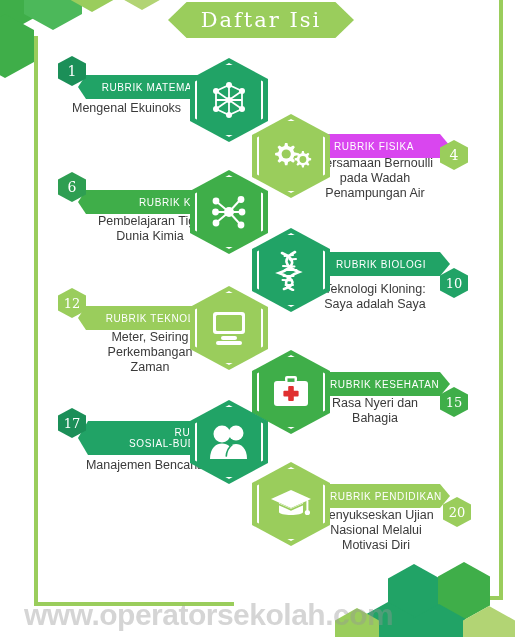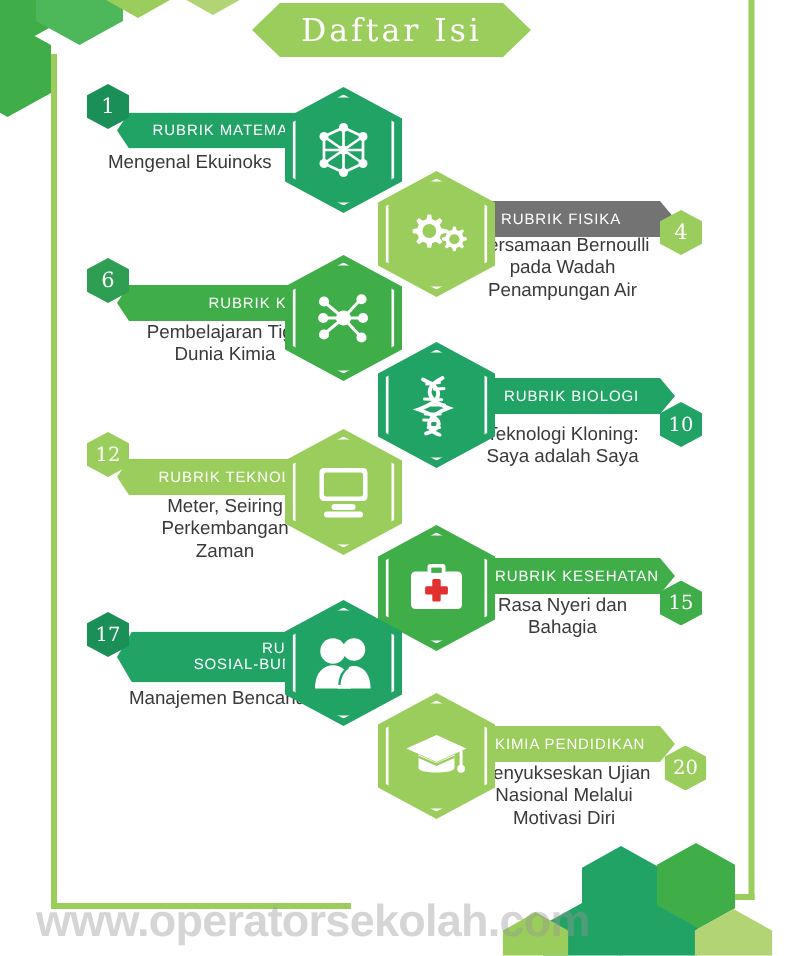--- a/index.html
+++ b/index.html
@@ -153,21 +153,21 @@
       </g>
     </svg>
   </div>
   <div class="desc" style="left:72px; top:101px; width:170px; text-align:left;">Mengenal Ekuinoks</div>
 </div>
 
 <div class="entry">
   <div class="badge hex-v" style="left:440px; top:140px; background:#9acd5c;">
     <span>4</span>
   </div>
-  <div class="ribbon" style="left:300px; top:134px; width:150px; background:#737373;
+  <div class="ribbon" style="left:300px; top:134px; width:150px; background:#d946ef;
               clip-path:polygon(0% 0%, calc(100% - 10px) 0%, 100% 50%, calc(100% - 10px) 100%, 0% 100%);
               justify-content:flex-start; padding-left:34px;text-align:right;">
     <span class="rlabel">RUBRIK FISIKA</span>
   </div>
   <div class="iconhex hex-v" style="left:252px; top:114px; background:#9acd5c;">
     <div class="inner-ring"></div>
     <svg width="44" height="36" viewBox="0 0 44 36">
       <g fill="#ffffff">
         <path d="M16 5 l2.4 0 .7 3.1 2.4 1 2.7-1.7 1.7 1.7 -1.7 2.7 1 2.4 3.1 .7 0 2.4 -3.1 .7 -1 2.4 1.7 2.7 -1.7 1.7 -2.7-1.7 -2.4 1 -.7 3.1 -2.4 0 -.7-3.1 -2.4-1 -2.7 1.7 -1.7-1.7 1.7-2.7 -1-2.4 -3.1-.7 0-2.4 3.1-.7 1-2.4 -1.7-2.7 1.7-1.7 2.7 1.7 2.4-1 Z"></path>
         <circle cx="17.2" cy="16" r="4.6" fill="#9acd5c"></circle>
@@ -319,21 +319,21 @@
   <div class="desc" style="left:62px; top:458px; width:166px; text-align:center;">Manajemen Bencana</div>
 </div>
 
 <div class="entry">
   <div class="badge hex-v" style="left:443px; top:497px; background:#9acd5c;">
     <span style="font-size:13px;">20</span>
   </div>
   <div class="ribbon" style="left:300px; top:484px; width:150px; background:#9acd5c;
               clip-path:polygon(0% 0%, calc(100% - 10px) 0%, 100% 50%, calc(100% - 10px) 100%, 0% 100%);
               justify-content:flex-start; padding-left:30px;">
-    <span class="rlabel">KIMIA PENDIDIKAN</span>
+    <span class="rlabel">RUBRIK PENDIDIKAN</span>
   </div>
   <div class="iconhex hex-v" style="left:252px; top:462px; background:#9acd5c;">
     <div class="inner-ring"></div>
     <svg width="44" height="34" viewBox="0 0 44 34">
       <g fill="#ffffff">
         <path d="M22 3 L42 12 L22 21 L2 12 Z"></path>
         <path d="M10 16 L10 25 C10 29, 34 29, 34 25 L34 16 L22 21.5 Z"></path>
         <rect x="37.4" y="13" width="2" height="11" rx="1"></rect>
         <circle cx="38.4" cy="25.5" r="2.6"></circle>
       </g>

